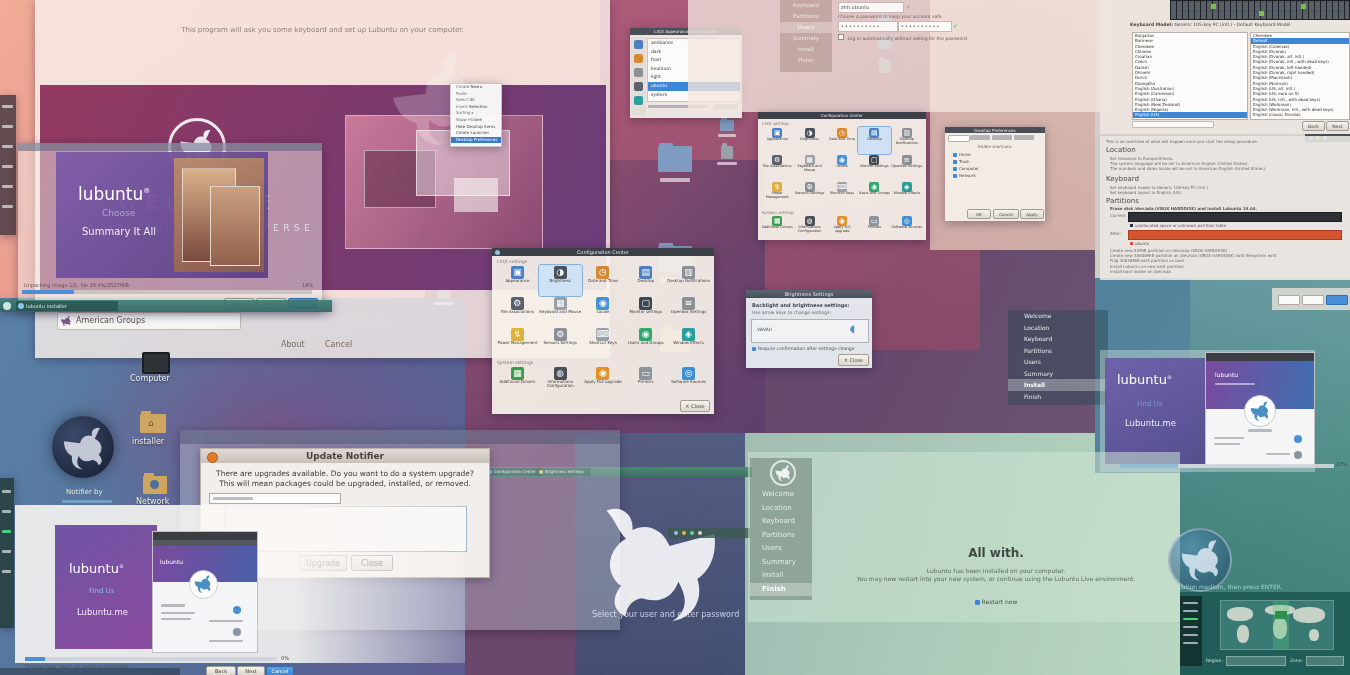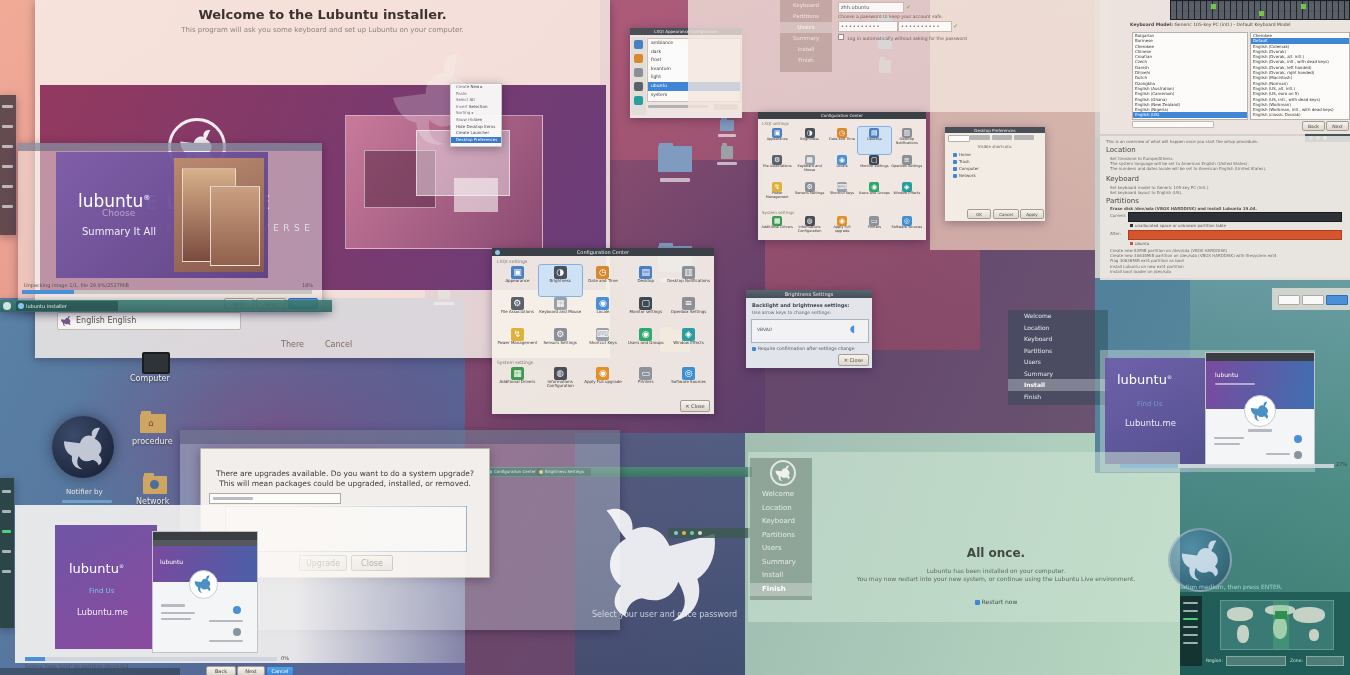--- a/index.html
+++ b/index.html
@@ -123,50 +123,49 @@
   </div>
 
   <div class="win" style="left:330px;top:85px;width:195px;height:80px;background:rgba(246,242,238,.55)">
     <div class="bar" style="left:6px;top:10px;width:150px;height:3px"></div>
     <div class="bar" style="left:6px;top:22px;width:170px;height:3px"></div>
     <div class="bar" style="left:6px;top:34px;width:130px;height:3px"></div>
     <div class="bar" style="left:6px;top:46px;width:160px;height:3px"></div>
   </div>
 
   <div class="win" style="left:35px;top:0;width:575px;height:358px;background:rgba(248,239,234,.82)">
-    <div class="t" style="left:0;top:7px;width:100%;text-align:center;font-size:13px;font-weight:bold;color:#3c3230">Welcome to the Lubuntu installer.</div>
     <div class="t" style="left:0;top:26px;width:100%;text-align:center;font-size:7px;color:#8d817b">This program will ask you some keyboard and set up Lubuntu on your computer.</div>
     <div style="position:absolute;left:5px;top:85px;width:566px;height:205px;background:linear-gradient(115deg,#93395f,#7a3a6e 55%,#693d79)">
       <span style="position:absolute;left:128px;top:33px;width:52px;height:52px;border:3px solid rgba(255,255,255,.9);border-radius:50%">
         <svg viewBox="0 0 64 72" style="position:absolute;left:7px;top:6px;width:38px;height:40px">
             <use href="#bird" fill="rgba(255,255,255,.92)"></use>
           </svg>
       </span>
       <span class="t" style="left:78px;top:106px;font-size:19px;letter-spacing:9px;color:#f2f4f8">WELCOME</span>
       <span class="t" style="left:76px;top:138px;font-size:9px;letter-spacing:4.5px;color:#ccd6ea">TO THE NEXT UNIVERSE</span>
       <span style="position:absolute;left:305px;top:30px;width:196px;height:132px;background:linear-gradient(125deg,#c87a9a,#8a4a72);border:1px solid rgba(255,255,255,.45)">
         <span style="position:absolute;left:18px;top:34px;width:70px;height:56px;background:rgba(90,40,70,.55);border:1px solid rgba(255,255,255,.5)"></span>
         <span style="position:absolute;left:70px;top:14px;width:92px;height:64px;background:rgba(240,230,235,.5);border:1px solid rgba(255,255,255,.55)"></span>
         <span style="position:absolute;left:108px;top:62px;width:44px;height:34px;background:rgba(250,245,245,.6)"></span>
       </span>
     </div>
     <div style="position:absolute;left:22px;top:312px;width:182px;height:16px;background:rgba(255,255,255,.7);border:1px solid #c4b8ae;border-radius:2px">
       <svg viewBox="0 0 64 72" style="position:absolute;left:2px;top:2px;width:12px;height:12px">
           <use href="#bird" fill="#7a5a8a"></use>
         </svg>
-      <span class="t" style="left:18px;top:3px;font-size:8px;color:#5a5048">English English</span>
-    </div>
-    <span class="t" style="left:246px;top:340px;font-size:8px;color:#7a6b61">There</span>
+      <span class="t" style="left:18px;top:3px;font-size:8px;color:#5a5048">American Groups</span>
+    </div>
+    <span class="t" style="left:246px;top:340px;font-size:8px;color:#7a6b61">About</span>
     <span class="t" style="left:290px;top:340px;font-size:8px;color:#7a6b61">Cancel</span>
   </div>
 
   <div class="win" style="left:18px;top:143px;width:304px;height:168px;background:rgba(240,236,232,.5)">
     <div class="tb" style="height:8px;background:rgba(88,98,128,.55)"></div>
     <div style="position:absolute;left:38px;top:9px;width:212px;height:126px;background:linear-gradient(135deg,rgba(122,90,168,.92),rgba(90,62,132,.92))">
-      <span class="t" style="left:22px;top:39px;font-size:17px;color:#fff">
+      <span class="t" style="left:22px;top:32px;font-size:17px;color:#fff">
         <span>lubuntu</span><span style="font-size:7px;vertical-align:super">®</span></span>
       <span class="t" style="left:46px;top:56px;font-size:9px;color:rgba(230,225,245,.55)">Choose</span>
       <span class="t" style="left:26px;top:74px;font-size:10px;color:#f0ecf6">Summary It All</span>
       <span style="position:absolute;left:118px;top:6px;width:90px;height:114px;background:linear-gradient(160deg,#b98a6e,#8a5a50)">
         <span style="position:absolute;left:8px;top:10px;width:52px;height:92px;background:linear-gradient(#d8b08a,#7a4a3e);border:1px solid rgba(255,255,255,.6)"></span>
         <span style="position:absolute;left:36px;top:28px;width:48px;height:78px;background:linear-gradient(#caa080,#91604c);border:1px solid rgba(255,255,255,.7)"></span>
       </span>
     </div>
     <span class="t" style="left:6px;top:139px;font-size:5px;color:#5c564e">Unpacking image 1/1, file 29.9%/2527MiB</span>
     <span class="t" style="left:284px;top:139px;font-size:5px;color:#5c564e">18%</span>
@@ -480,20 +479,24 @@
       <span>Configuration Center</span></span>
     <span style="position:absolute;left:117px;top:1px;width:46px;height:8px;background:rgba(20,60,50,.4);border-radius:1px;color:#dff0e8;font-size:4px;line-height:8px;padding-left:8px;overflow:hidden">
       <span class="dot" style="left:2px;top:2px;width:4px;height:4px;background:#f0d060;position:absolute"></span>
       <span>Brightness Settings</span></span>
   </div>
 
   <div class="win" style="left:180px;top:430px;width:440px;height:200px;background:rgba(208,214,224,.35)">
     <div style="position:absolute;left:0;top:0;width:100%;height:14px;background:rgba(70,80,110,.45)"></div>
   </div>
   <div class="win" style="left:200px;top:448px;width:288px;height:128px;background:rgba(246,243,238,.96);border:1px solid #b8b2a8">
+    <div class="tb" style="height:14px;background:linear-gradient(#ded9d2,#c9c2ba);color:#4a4440;font-size:9px;font-weight:bold">
+      <span class="dot" style="left:6px;top:3px;width:9px;height:9px;background:#e07b2a;border:1px solid #b55a1a"></span>
+      <span>Update Notifier</span>
+      </div>
     <span class="t" style="left:0;top:20px;width:100%;text-align:center;font-size:7.5px;color:#403a35">There are upgrades available. Do you want to do a system upgrade?</span>
     <span class="t" style="left:0;top:30px;width:100%;text-align:center;font-size:7.5px;color:#403a35">This will mean packages could be upgraded, installed, or removed.</span>
     <div style="position:absolute;left:8px;top:44px;width:130px;height:9px;border:1px solid #b0aaa0;background:rgba(255,255,255,.8)">
       <span class="bar" style="left:3px;top:3px;width:40px;height:3px"></span>
     </div>
     <div style="position:absolute;left:24px;top:57px;width:240px;height:44px;border:1px solid #9ab4c8;background:rgba(255,255,255,.6)"></div>
     <span class="btn" style="left:98px;top:106px;width:46px;height:14px;font-size:8px">Upgrade</span>
     <span class="btn" style="left:150px;top:106px;width:40px;height:14px;font-size:8px">Close</span>
   </div>
 
@@ -503,21 +506,21 @@
       </svg>
   </div>
   <span class="t" style="left:66px;top:488px;font-size:7px;color:#e9e6dd">Notifier by</span>
   <div class="bar" style="left:62px;top:500px;width:50px;height:3px;background:rgba(130,190,230,.6)"></div>
 
   <span style="position:absolute;left:142px;top:352px;width:24px;height:18px;background:#2e3338;border:2px solid #1a1d20;border-radius:2px"></span>
   <span class="t" style="left:130px;top:374px;font-size:8px;color:#f2efe8;text-shadow:0 1px 2px rgba(0,0,0,.5)">Computer</span>
   <span class="folder" style="left:140px;top:414px;width:26px;height:19px">
       <span style="position:absolute;left:8px;top:4px;font-size:9px;color:#6a4e2a">⌂</span>
     </span>
-  <span class="t" style="left:132px;top:437px;font-size:8px;color:#f2efe8;text-shadow:0 1px 2px rgba(0,0,0,.5)">procedure</span>
+  <span class="t" style="left:132px;top:437px;font-size:8px;color:#f2efe8;text-shadow:0 1px 2px rgba(0,0,0,.5)">installer</span>
   <span class="folder" style="left:143px;top:476px;width:24px;height:18px">
       <span class="dot" style="left:7px;top:4px;width:9px;height:9px;background:#4a6f9a"></span>
     </span>
   <span class="t" style="left:136px;top:497px;font-size:8px;color:#f2efe8;text-shadow:0 1px 2px rgba(0,0,0,.5)">Network</span>
 
   <div class="win" style="left:15px;top:505px;width:450px;height:158px;background:linear-gradient(90deg,rgba(250,247,244,.88) 62%,rgba(250,247,244,.25));box-shadow:none">
     <div style="position:absolute;left:40px;top:20px;width:102px;height:124px;background:linear-gradient(150deg,#6f55a5,#8a4a9e)">
       <span class="t" style="left:14px;top:36px;font-size:13px;color:#fff"><span>lubuntu</span><span style="font-size:5px;vertical-align:super">®</span></span>
       <span class="t" style="left:34px;top:62px;font-size:7px;color:#7ec3e8">Find Us</span>
       <span class="t" style="left:22px;top:82px;font-size:8.5px;color:#f2eef8">Lubuntu.me</span>
@@ -551,21 +554,21 @@
   <span class="btn" style="left:237px;top:666px;width:26px;height:8px;font-size:5px">Next</span>
   <span class="btn blue" style="left:266px;top:666px;width:26px;height:8px;font-size:5px">Cancel</span>
 
   <svg viewBox="0 0 64 72" style="position:absolute;left:575px;top:492px;width:170px;height:138px;transform:scaleX(-1) rotate(8deg)">
       <use href="#bird" fill="rgba(255,255,255,.88)"></use>
     </svg>
   <svg viewBox="0 0 64 72" style="position:absolute;left:392px;top:52px;width:88px;height:98px;transform:rotate(-14deg)">
       <use href="#bird" fill="rgba(255,255,255,.22)"></use>
     </svg>
 
-  <span class="t" style="left:592px;top:610px;font-size:8px;color:rgba(230,236,246,.8)">Select your user and once password</span>
+  <span class="t" style="left:592px;top:610px;font-size:8px;color:rgba(230,236,246,.8)">Select your user and enter password</span>
 
   <div class="win" style="left:0;top:668px;width:180px;height:7px;background:rgba(40,50,60,.5);box-shadow:none"></div>
   <div class="win" style="left:668px;top:528px;width:82px;height:10px;background:rgba(60,90,80,.8);box-shadow:none">
     <span class="dot" style="left:6px;top:3px;width:4px;height:4px;background:#8ac4e8"></span>
     <span class="dot" style="left:14px;top:3px;width:4px;height:4px;background:#e8b44a"></span>
     <span class="dot" style="left:22px;top:3px;width:4px;height:4px;background:#6ad1a0"></span>
     <span class="dot" style="left:30px;top:3px;width:4px;height:4px;background:#d9d9d9"></span>
   </div>
 
   <div class="win" style="left:1100px;top:0;width:250px;height:134px;background:rgba(238,229,224,.9);box-shadow:none">
@@ -716,21 +719,21 @@
       <div class="srow" style="height:13.5px;font-size:7px;line-height:13.5px;padding-left:12px">Welcome</div>
           <div class="srow" style="height:13.5px;font-size:7px;line-height:13.5px;padding-left:12px">Location</div>
           <div class="srow" style="height:13.5px;font-size:7px;line-height:13.5px;padding-left:12px">Keyboard</div>
           <div class="srow" style="height:13.5px;font-size:7px;line-height:13.5px;padding-left:12px">Partitions</div>
           <div class="srow" style="height:13.5px;font-size:7px;line-height:13.5px;padding-left:12px">Users</div>
           <div class="srow" style="height:13.5px;font-size:7px;line-height:13.5px;padding-left:12px">Summary</div>
           <div class="srow" style="height:13.5px;font-size:7px;line-height:13.5px;padding-left:12px">Install</div>
           <div class="srow active" style="height:13.5px;font-size:7px;line-height:13.5px;padding-left:12px">Finish</div>
         </div>
     </div>
-    <span class="t" style="left:64px;top:94px;width:368px;text-align:center;font-size:12px;font-weight:bold;color:#3e4a42">All once.</span>
+    <span class="t" style="left:64px;top:94px;width:368px;text-align:center;font-size:12px;font-weight:bold;color:#3e4a42">All with.</span>
     <span class="t" style="left:64px;top:115px;width:368px;text-align:center;font-size:6px;color:#5c6c60">Lubuntu has been installed on your computer.</span>
     <span class="t" style="left:64px;top:123px;width:368px;text-align:center;font-size:6px;color:#5c6c60">You may now restart into your new system, or continue using the Lubuntu Live environment.</span>
     <span class="t" style="left:64px;top:146px;width:368px;text-align:center;font-size:6px;color:#44504a"><span class="cbx"></span><span>Restart now</span></span>
   </div>
 
   <div style="position:absolute;left:1168px;top:528px;width:60px;height:60px;border-radius:50%;background:radial-gradient(circle at 35% 30%,rgba(90,150,190,.6),rgba(25,60,90,.6));border:2px solid rgba(255,255,255,.35)">
     <svg viewBox="0 0 64 72" style="position:absolute;left:10px;top:7px;width:42px;height:46px">
         <use href="#bird" fill="rgba(230,240,250,.8)"></use>
       </svg>
   </div>

